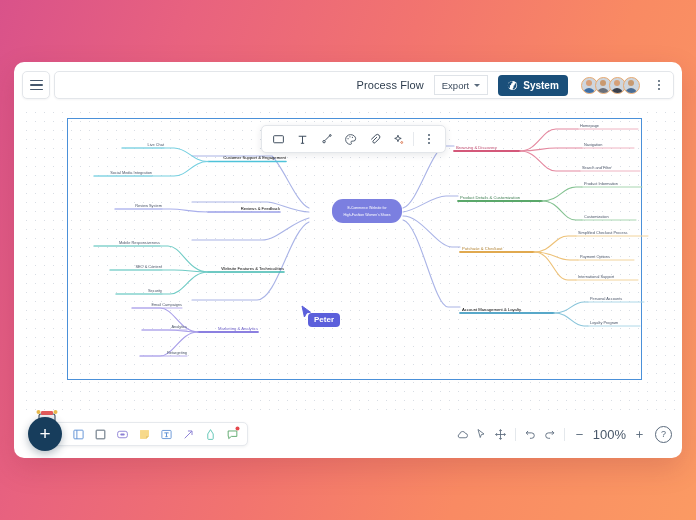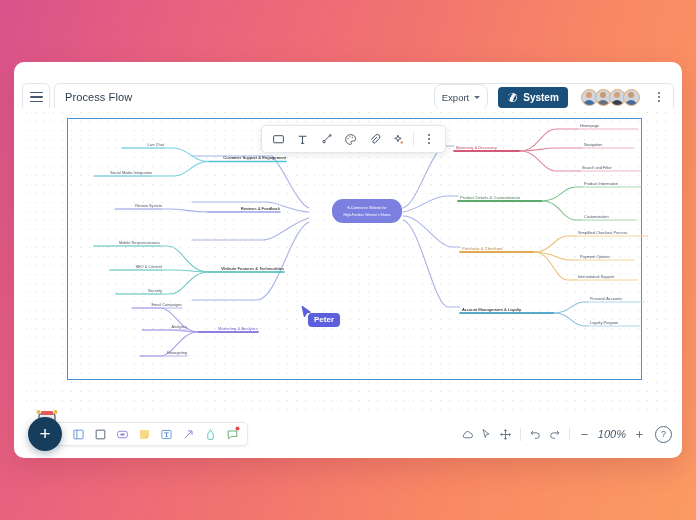--- a/index.html
+++ b/index.html
@@ -16,25 +16,26 @@
     left: 14px; top: 62px;
     width: 668px; height: 396px;
     background: #ffffff;
     border-radius: 10px;
     box-shadow: 0 10px 28px rgba(120,30,60,0.18);
     overflow: hidden;
   }
 
   
   #topbar {
-    position: absolute; left: 0; top: 12px;
+    position: absolute; left: 0; top: 0;
     width: 100%; height: 46px;
     display: flex; align-items: center;
     padding: 0 8px;
     gap: 4px;
+    text-align: right;
   }
   .tb-card {
     background: #fff;
     border: 1px solid #e3e6ea;
     border-radius: 5px;
     height: 28px;
     display: flex; align-items: center;
     box-shadow: 0 1px 2px rgba(30,40,60,0.05);
   }
   #hamburger-btn {
@@ -46,22 +47,22 @@
   }
   #title-bar {
     flex: 1; padding: 0 10px; gap: 10px; justify-content: flex-start;
   }
   #doc-title {
     font-size: 11px; color: #2d3c4d; letter-spacing: .1px;
     flex: 1;
   }
   #export-btn {
     display:flex; align-items:center; gap: 5px;
-    border: 1px solid #dfe3e8; border-radius: 8px;
-    height: 26px; padding: 0 7px; cursor: pointer;
+    border: 1px solid #dfe3e8; border-radius: 0;
+    height: 20px; padding: 0 7px; cursor: pointer;
     font-size: 9.5px; color: #3b4a5c; background:#fff;
   }
   .caret {
     width: 0; height: 0; border-left: 3px solid transparent;
     border-right: 3px solid transparent; border-top: 3.5px solid #5a6a7c;
   }
   #share-btn {
     display:flex; align-items:center; gap: 5px;
     background: #1a4f7a; color: #fff;
     border-radius: 4px; height: 21px; padding: 0 9px;
@@ -160,21 +161,21 @@
   }
   #right-controls {
     position:absolute; right: 10px; top: 10px;
     height: 24px; display:flex; align-items:center; gap: 2px;
   }
   .rc-btn {
     width: 17px; height: 18px; display:flex; align-items:center; justify-content:center;
     cursor:pointer; color:#5a6a7c; border-radius:3px;
   }
   .rc-sep { width:1px; height:13px; background:#e4e8ec; margin: 0 4px;}
-  #zoom-level { font-size:11px; color:#49586a; padding: 0 3px; min-width: 22px; text-align:right; cursor:pointer;font-style:italic;}
+  #zoom-level { font-size:13px; color:#49586a; padding: 0 3px; min-width: 22px; text-align:right; cursor:pointer;}
   #help-btn {
     width: 17px; height:17px; border-radius:50%; border:1.3px solid #5a6a7c;
     display:flex; align-items:center; justify-content:center;
     font-size:9px; color:#5a6a7c; cursor:pointer; margin-left: 5px;
   }
   
   #robot-deco { position:absolute; left: 20px; top: -4px; z-index:3; }
 </style>
 </head>
 <body>

